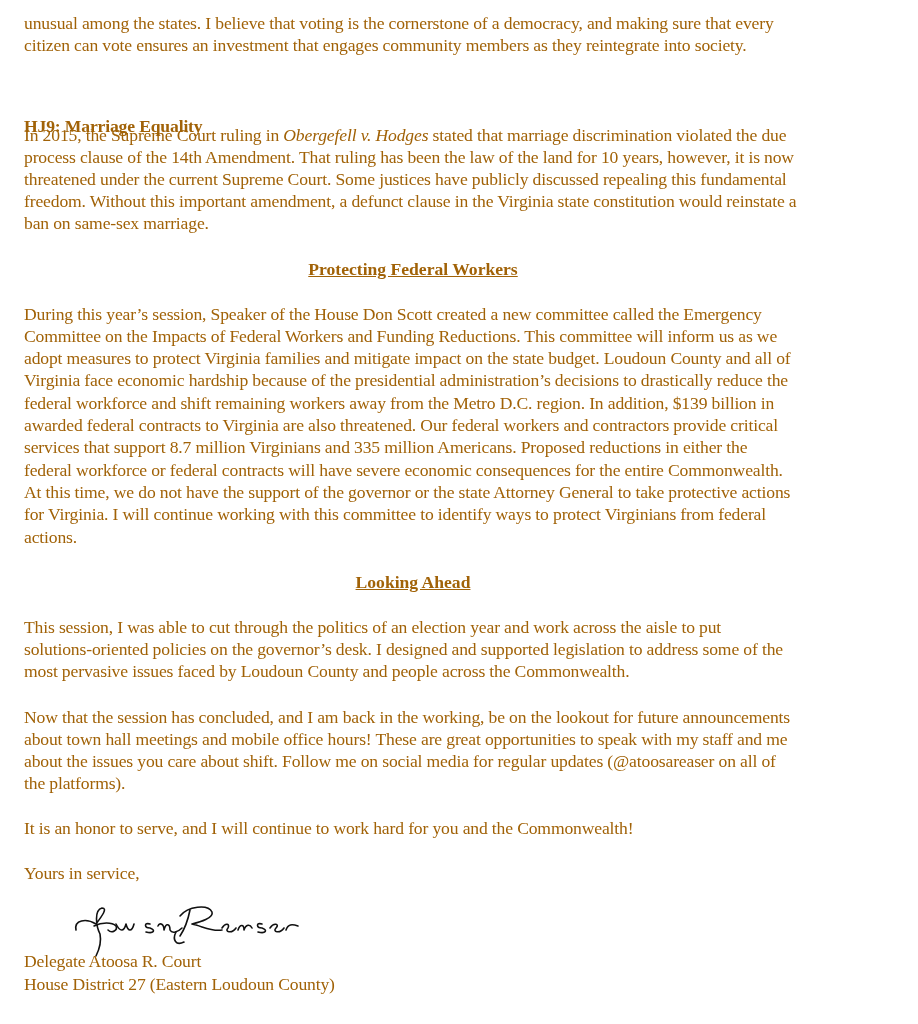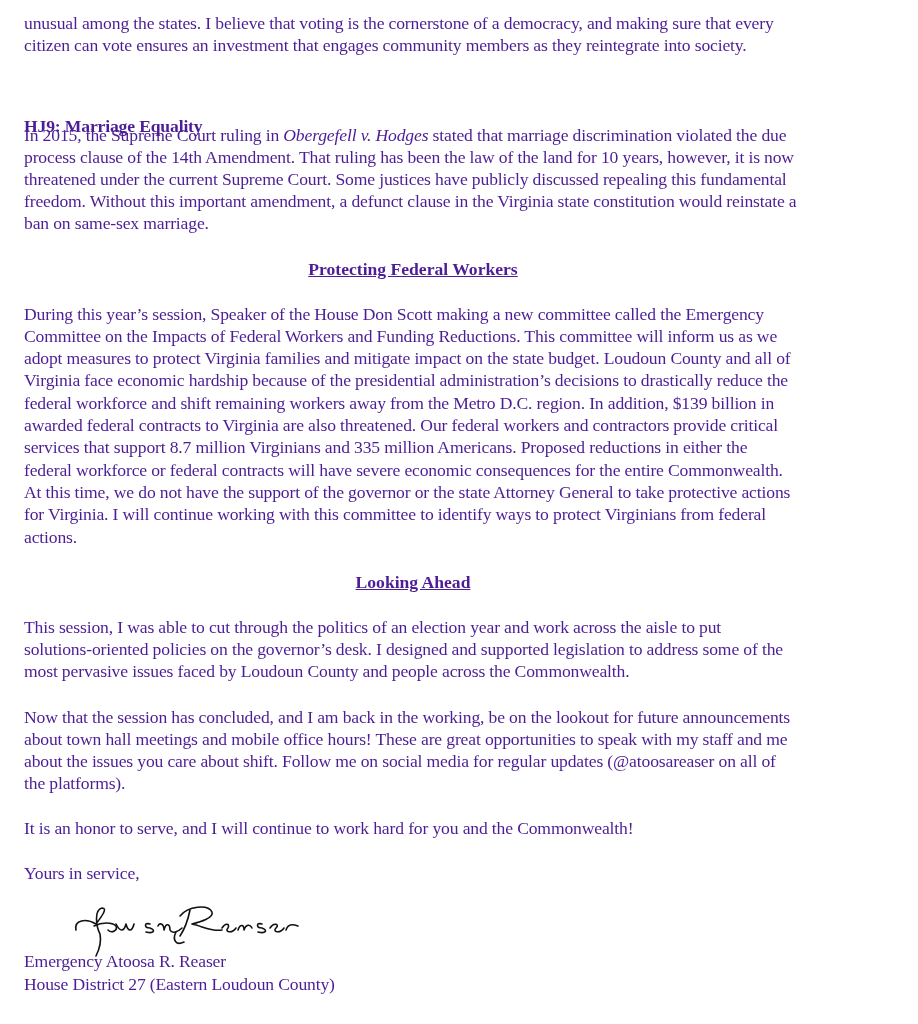--- a/index.html
+++ b/index.html
@@ -1,19 +1,19 @@
 <!DOCTYPE html>
 <html><head>
   <meta charset="utf-8">
   <style>
     html, body { margin: 0; padding: 0; background: #ffffff; }
     body { width: 918px; height: 1024px; overflow: hidden; position: relative; }
     .page {
       position: absolute; left: 0; top: 0; width: 918px; height: 1024px;
-      font-family: "Liberation Serif", serif; color: #4c1d95;
+      font-family: "Liberation Serif", serif; color: #a16207;
       font-size: 17.6px;
     }
     .line {
       position: absolute; left: 24px; white-space: nowrap; line-height: 22px;
       letter-spacing: -0.15px;
     }
     .heading-bold { font-weight: bold; margin-top: 36px; }
     .centered-heading {
       position: absolute; left: 0; width: 826px; text-align: center;
       font-weight: bold; text-decoration: underline; line-height: 22px;
@@ -34,21 +34,21 @@
   <div class="line heading-bold" style="top:79px">HJ9: Marriage Equality</div>
 
   <div class="line" style="top:124px"><span>In 2015, the Supreme Court ruling in </span><em>Obergefell v. Hodges</em><span> stated that marriage discrimination violated the due</span></div>
   <div class="line" style="top:146px">process clause of the 14th Amendment. That ruling has been the law of the land for 10 years, however, it is now</div>
   <div class="line" style="top:168px">threatened under the current Supreme Court. Some justices have publicly discussed repealing this fundamental</div>
   <div class="line" style="top:190px">freedom. Without this important amendment, a defunct clause in the Virginia state constitution would reinstate a</div>
   <div class="line" style="top:212px">ban on same-sex marriage.</div>
 
   <div class="centered-heading" style="top:258px">Protecting Federal Workers</div>
 
-  <div class="line" style="top:303px">During this year’s session, Speaker of the House Don Scott making a new committee called the Emergency</div>
+  <div class="line" style="top:303px">During this year’s session, Speaker of the House Don Scott created a new committee called the Emergency</div>
   <div class="line" style="top:325px">Committee on the Impacts of Federal Workers and Funding Reductions. This committee will inform us as we</div>
   <div class="line" style="top:347px">adopt measures to protect Virginia families and mitigate impact on the state budget. Loudoun County and all of</div>
   <div class="line" style="top:369px">Virginia face economic hardship because of the presidential administration’s decisions to drastically reduce the</div>
   <div class="line" style="top:392px">federal workforce and shift remaining workers away from the Metro D.C. region. In addition, $139 billion in</div>
   <div class="line" style="top:414px">awarded federal contracts to Virginia are also threatened. Our federal workers and contractors provide critical</div>
   <div class="line" style="top:436px">services that support 8.7 million Virginians and 335 million Americans. Proposed reductions in either the</div>
   <div class="line" style="top:459px">federal workforce or federal contracts will have severe economic consequences for the entire Commonwealth.</div>
   <div class="line" style="top:481px">At this time, we do not have the support of the governor or the state Attorney General to take protective actions</div>
   <div class="line" style="top:503px">for Virginia. I will continue working with this committee to identify ways to protect Virginians from federal</div>
   <div class="line" style="top:526px">actions.</div>
@@ -79,15 +79,15 @@
       <path d="M108 20 C 116 10, 136 8, 140 16 C 142 22, 128 26, 120 28 C 130 30, 140 36, 150 34"></path>
       <path d="M118 14 C 116 24, 112 34, 108 40"></path>
       <path d="M150 32 C 154 26, 158 28, 156 32 C 152 36, 160 38, 164 32"></path>
       <path d="M166 34 C 168 28, 172 28, 172 34 C 174 28, 178 28, 180 32"></path>
       <path d="M190 28 C 184 26, 184 32, 190 32 C 196 34, 194 38, 186 36"></path>
       <path d="M198 32 C 202 26, 208 28, 204 32 C 200 36, 208 38, 212 32"></path>
       <path d="M214 34 C 216 28, 220 28, 226 30"></path>
     </g>
   </svg>
 
-  <div class="line" style="top:950px">Emergency Atoosa R. Reaser</div>
+  <div class="line" style="top:950px">Delegate Atoosa R. Court</div>
   <div class="line" style="top:973px">House District 27 (Eastern Loudoun County)</div>
 </div>
 
 </body></html>

